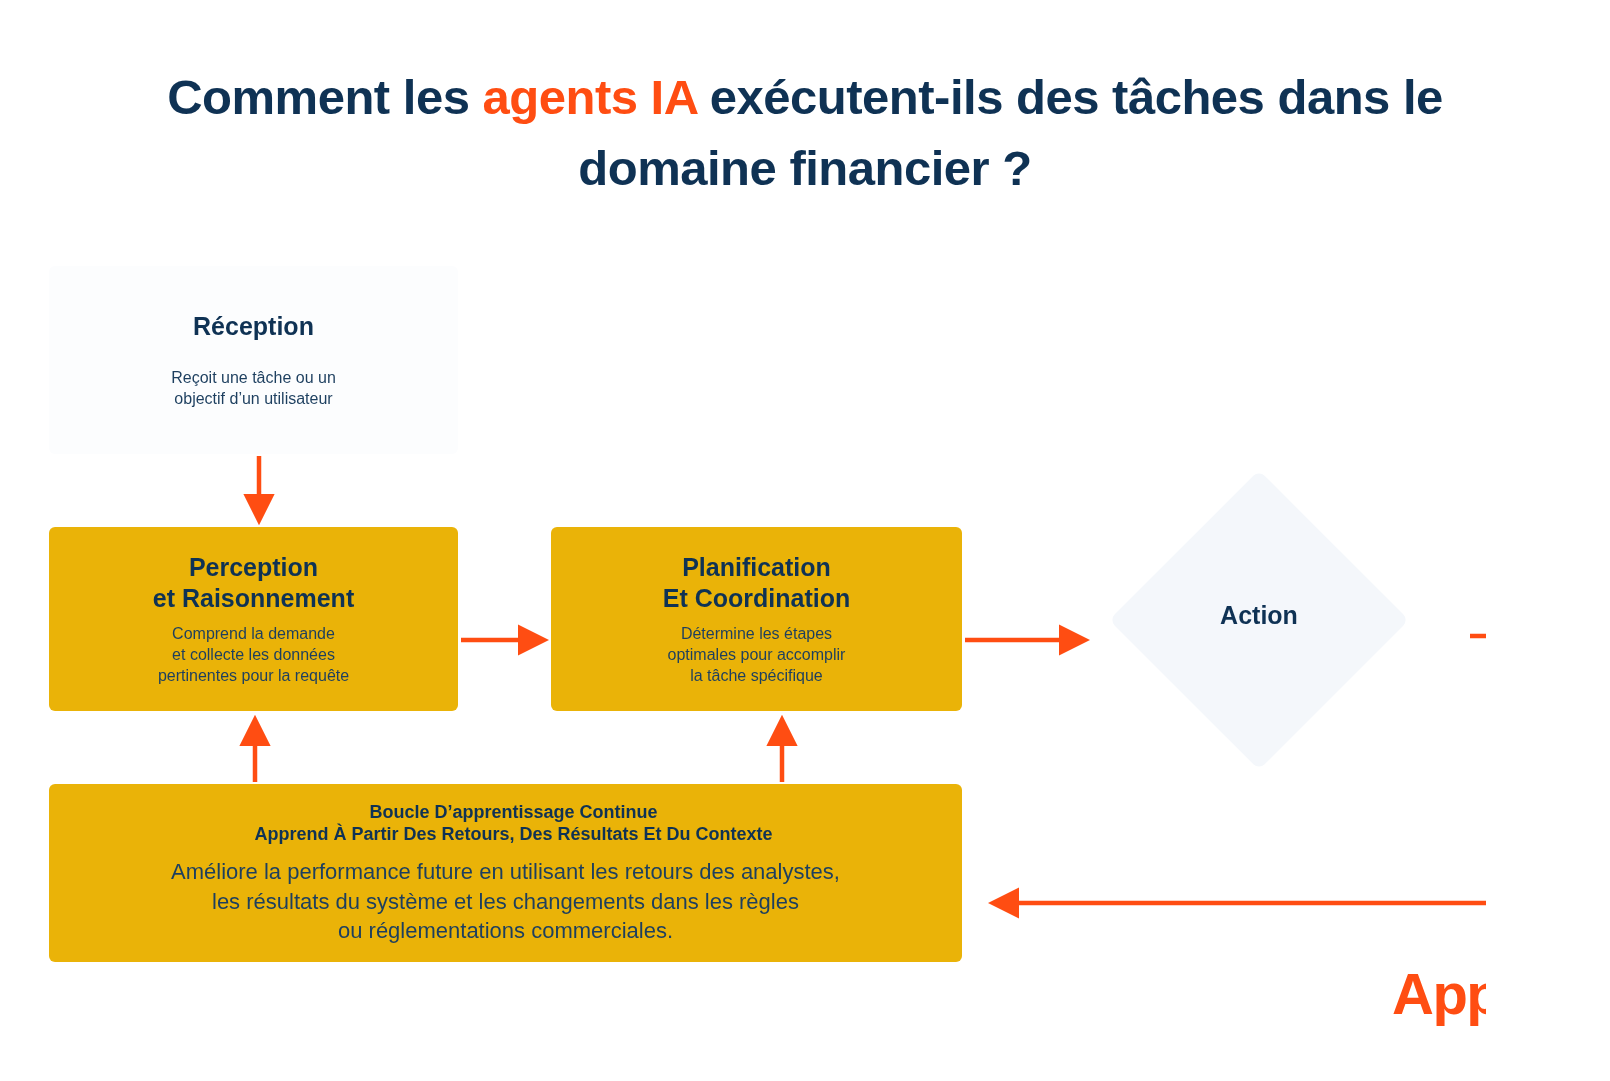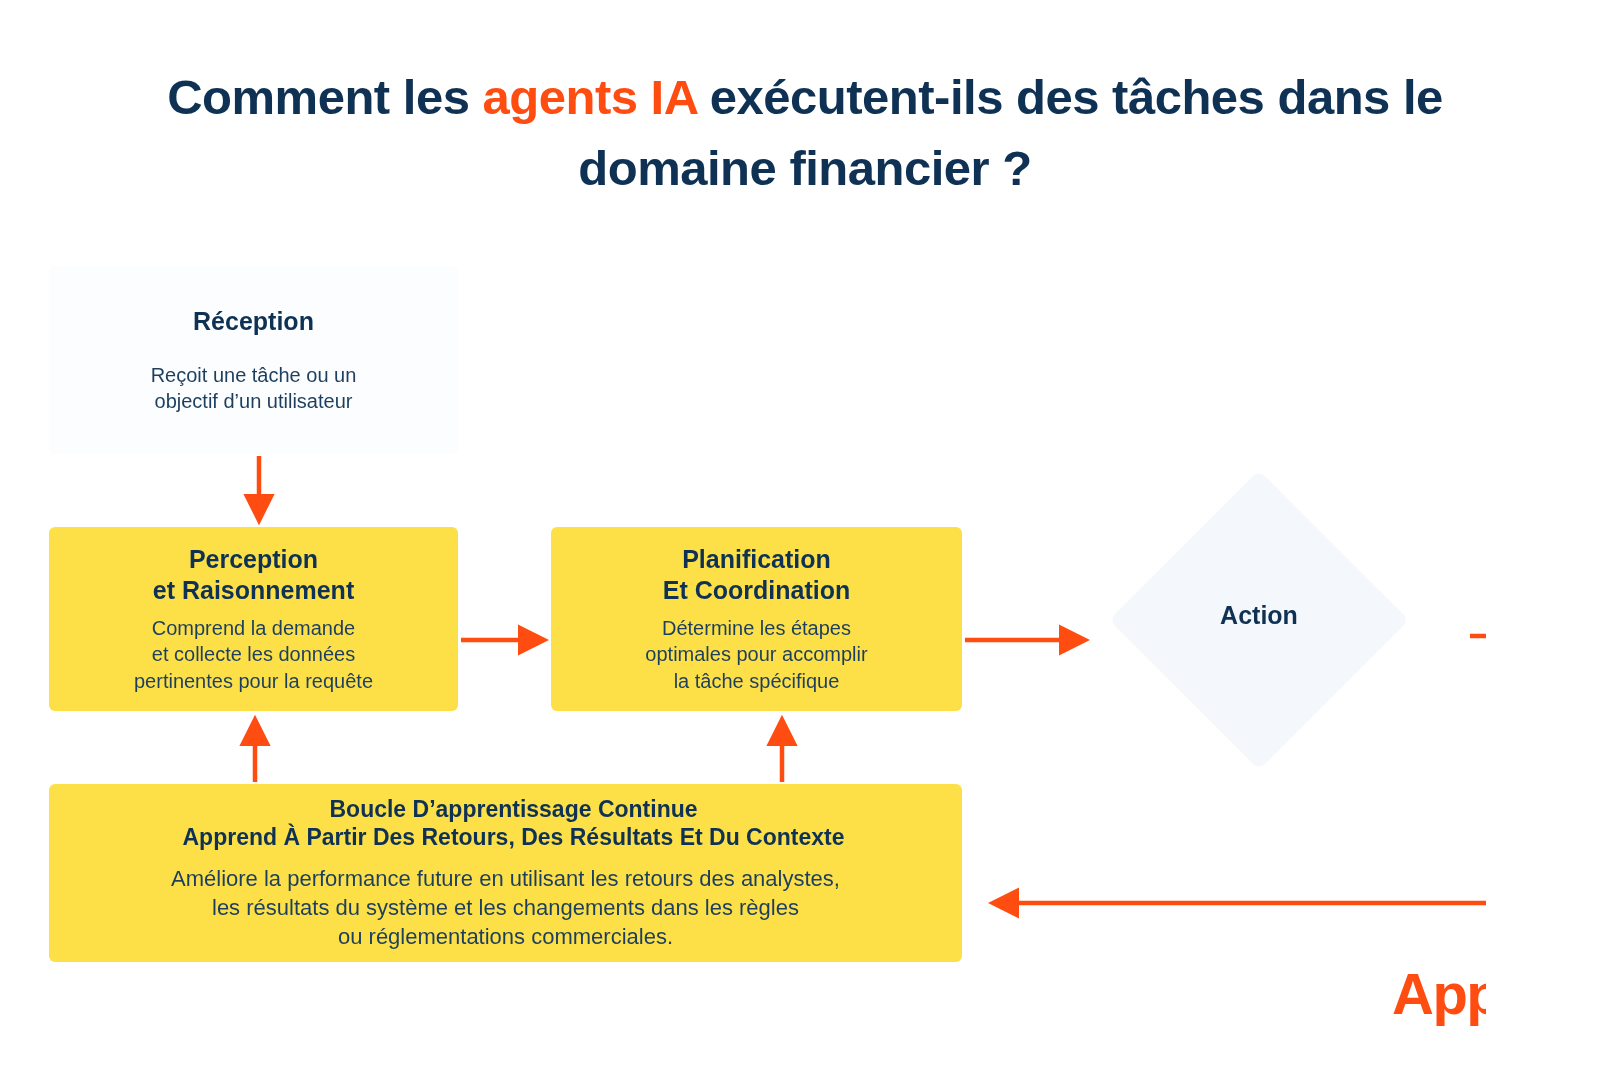--- a/index.html
+++ b/index.html
@@ -42,37 +42,37 @@
     position: absolute;
     box-sizing: border-box;
     display: flex;
     flex-direction: column;
     align-items: center;
     justify-content: center;
     text-align: center;
     padding: 10px 14px;
   }
   .node-box {
-    background: #fde047;
+    background: #eab308;
     border-radius: 6px;
   }
   .node-box.white {
     background: #fcfdfe;
     gap: 16px;
   }
   .node-title {
     font-size: 25px;
     font-weight: bold;
     line-height: 1.24;
     color: #0f3254;
     margin-bottom: 9px;
     white-space: pre-line;
   }
   .node-desc {
-    font-size: 20px;
+    font-size: 16px;
     line-height: 1.32;
     color: #1d3f5f;
     font-weight: 400;
     white-space: pre-line;
   }
 
   
   #node-reception {
     left: 49px;
     top: 266px;
@@ -95,21 +95,21 @@
   }
   
   #node-loop {
     left: 49px;
     top: 784px;
     width: 913px;
     height: 178px;
     padding: 12px 20px;
   }
   #node-loop .node-title {
-    font-size: 23px;
+    font-size: 18px;
     margin-bottom: 12px;
     margin-left: 16px;
   }
   #node-loop .node-desc {
     font-size: 22px;
     line-height: 1.33;
   }
 
   
   #node-action {

